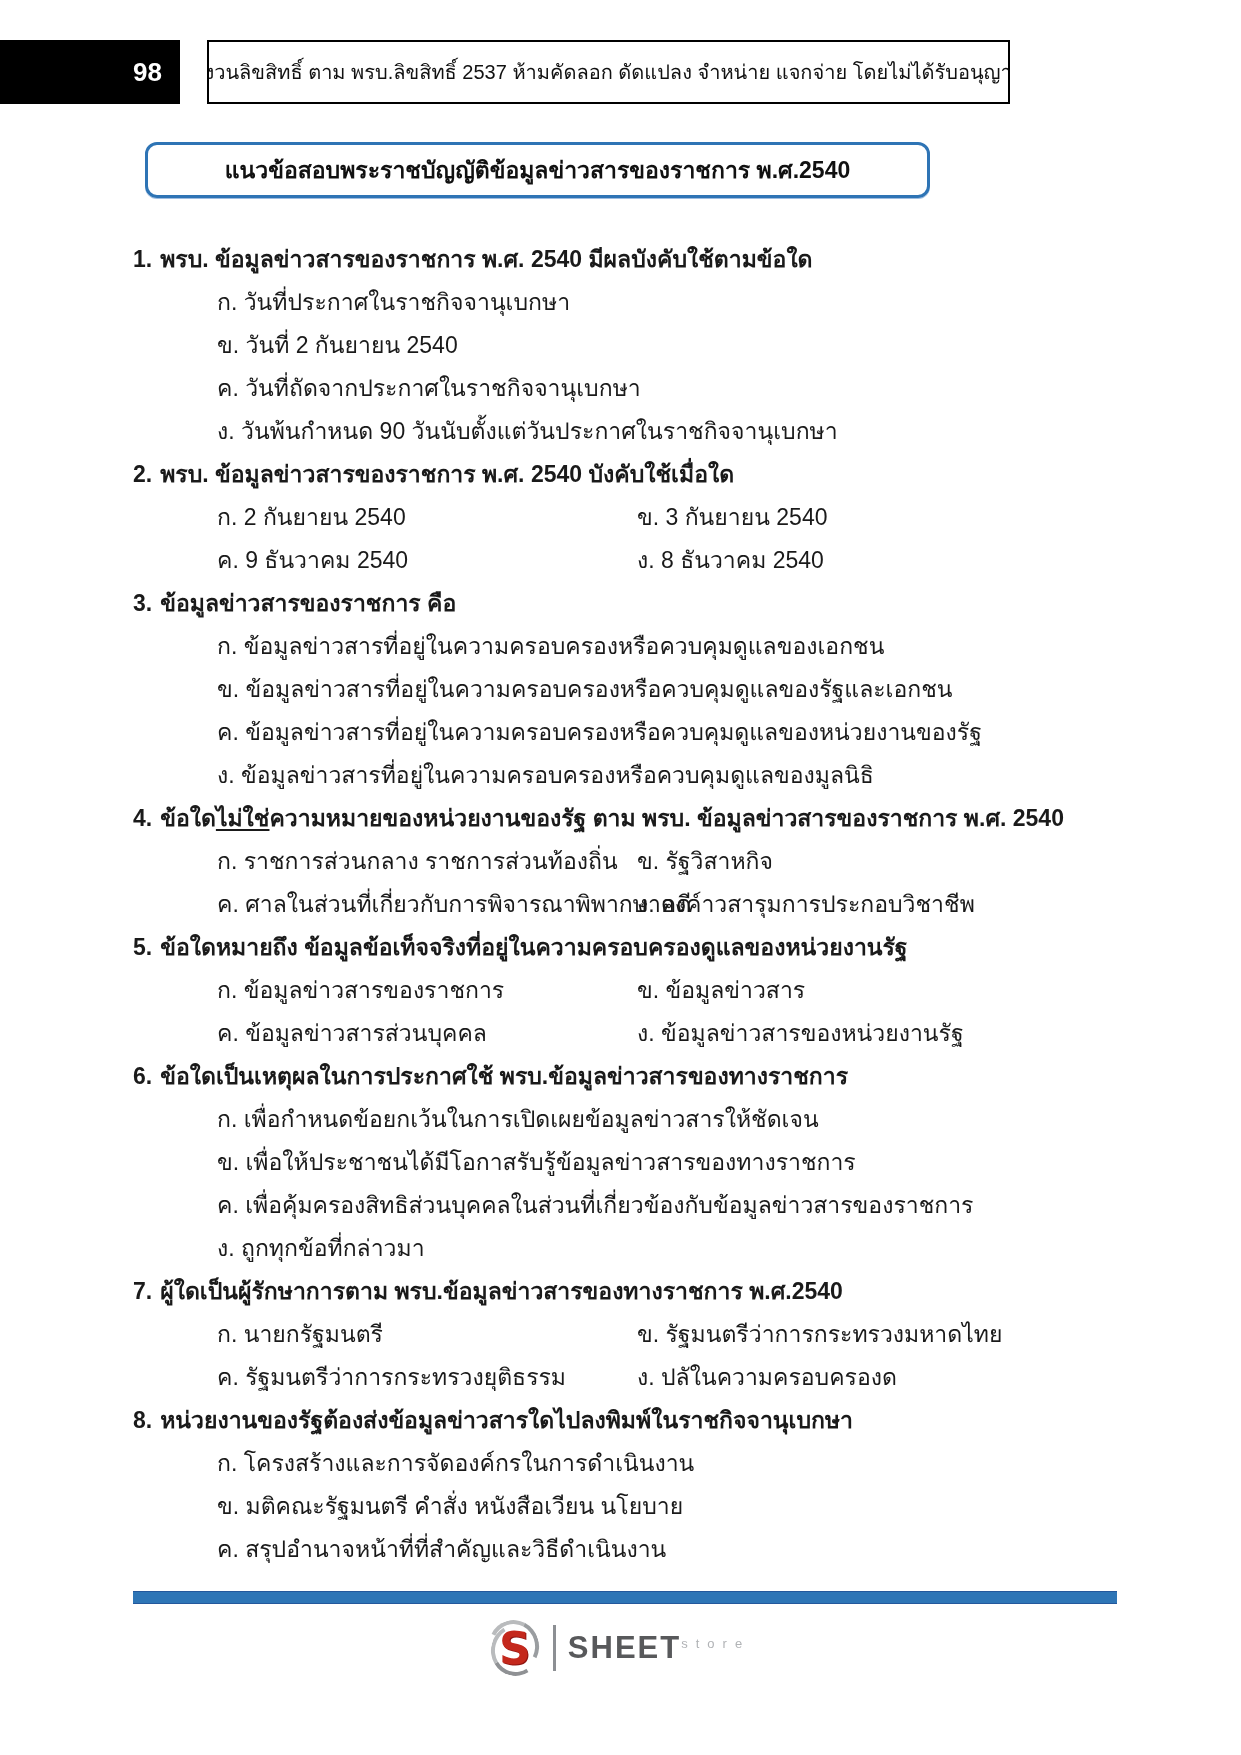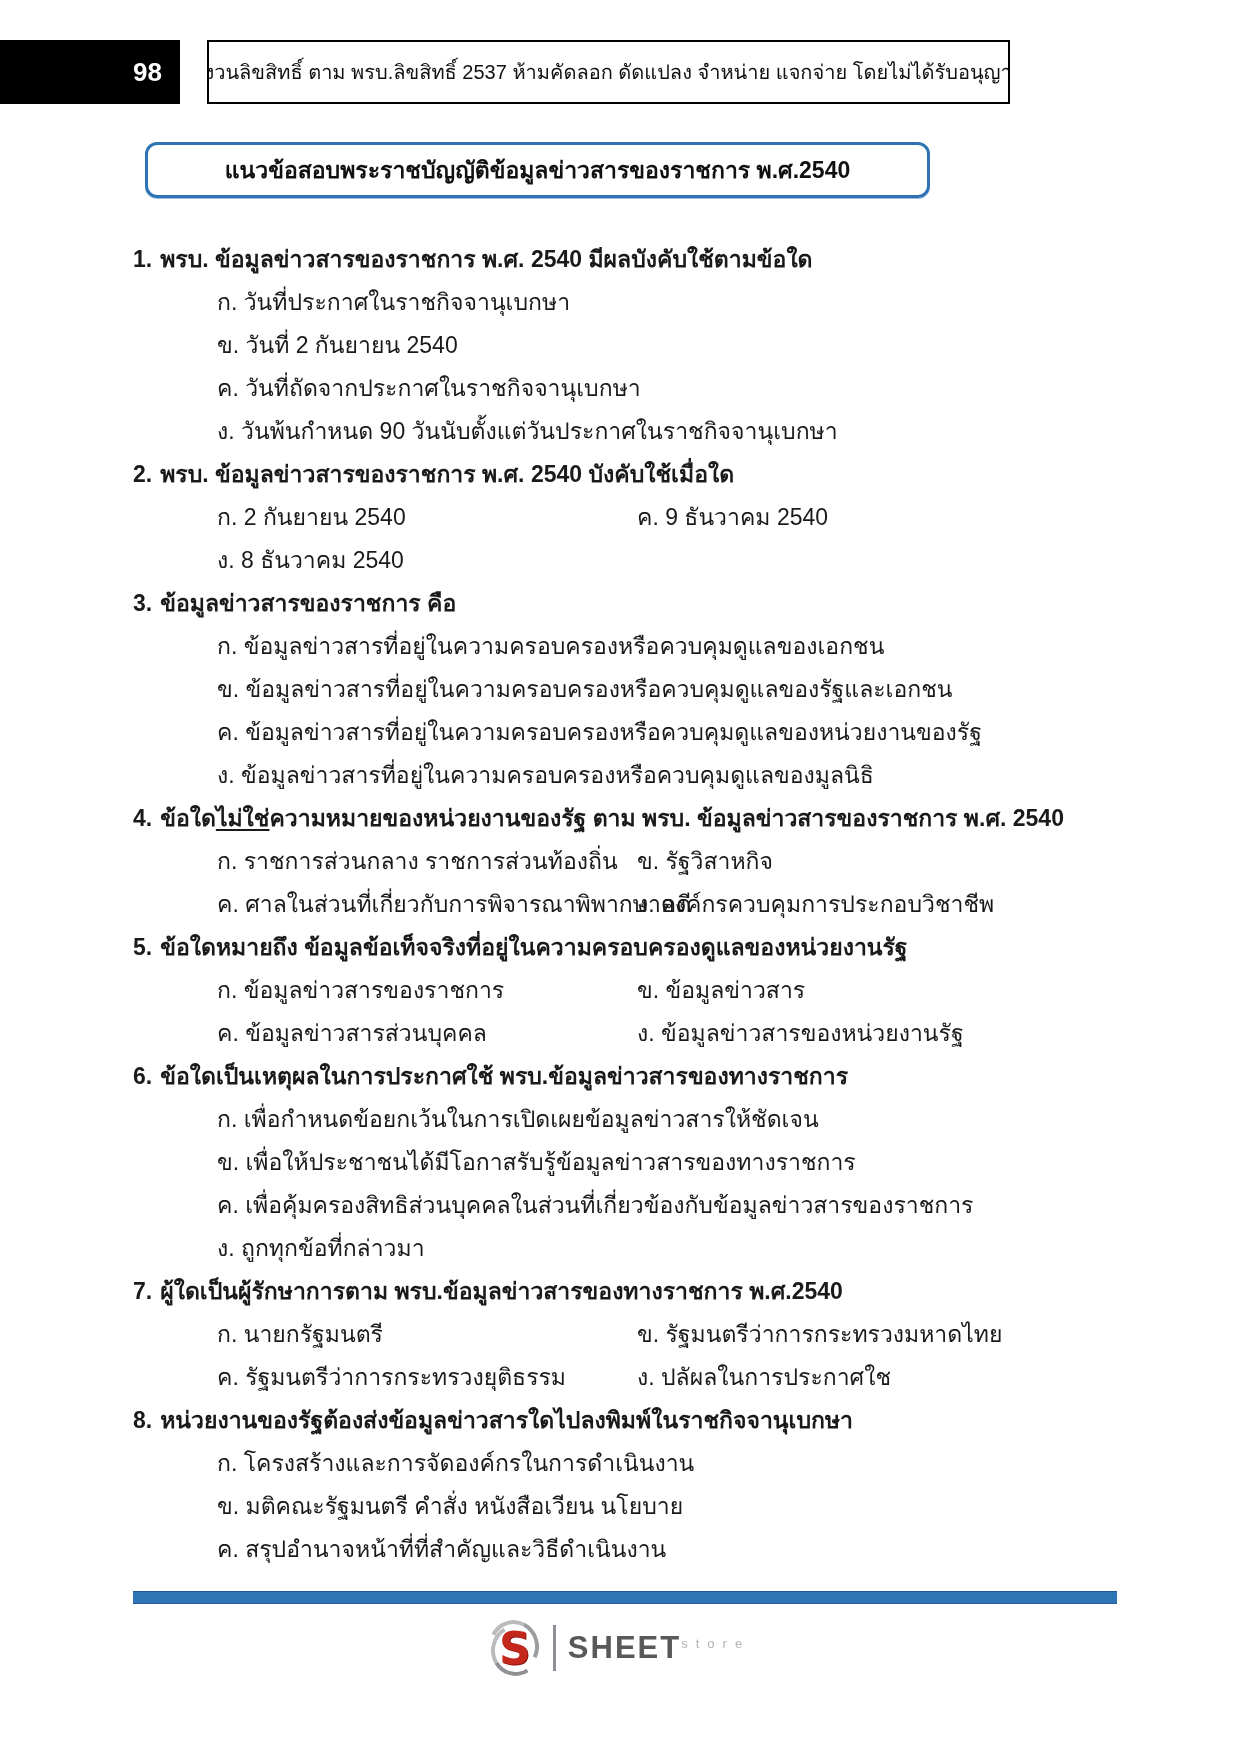--- a/index.html
+++ b/index.html
@@ -101,20 +101,21 @@
           <div class="option">ง. วันพ้นกำหนด 90 วันนับตั้งแต่วันประกาศในราชกิจจานุเบกษา</div>
         </div>
     </div>
 
     <div class="q-block">
       <div class="q-heading">
         <span class="q-num">2.</span><span class="q-text">พรบ. ข้อมูลข่าวสารของราชการ พ.ศ. 2540 บังคับใช้เมื่อใด</span>
       </div>
       <div class="q-options two-column">
           <div class="option">ก. 2 กันยายน 2540</div>
+          <div class="option">ข. 3 กันยายน 2540</div>
           <div class="option">ค. 9 ธันวาคม 2540</div>
           <div class="option">ง. 8 ธันวาคม 2540</div>
         </div>
     </div>
 
     <div class="q-block">
       <div class="q-heading">
         <span class="q-num">3.</span><span class="q-text">ข้อมูลข่าวสารของราชการ คือ</span>
       </div>
       <div class="q-options stacked">
@@ -126,21 +127,21 @@
     </div>
 
     <div class="q-block">
       <div class="q-heading">
         <span class="q-num">4.</span><span class="q-text"><span>ข้อใด</span><span class="u">ไม่ใช่</span><span>ความหมายของหน่วยงานของรัฐ ตาม พรบ. ข้อมูลข่าวสารของราชการ พ.ศ. 2540</span></span>
       </div>
       <div class="q-options two-column">
           <div class="option">ก. ราชการส่วนกลาง  ราชการส่วนท้องถิ่น</div>
           <div class="option">ข. รัฐวิสาหกิจ</div>
           <div class="option">ค. ศาลในส่วนที่เกี่ยวกับการพิจารณาพิพากษาคดี</div>
-          <div class="option">ง. องค์กรควบคุมการประกอบวิชาชีพ</div>
+          <div class="option">ง. องค์าวสารุมการประกอบวิชาชีพ</div>
         </div>
     </div>
 
     <div class="q-block">
       <div class="q-heading">
         <span class="q-num">5.</span><span class="q-text">ข้อใดหมายถึง ข้อมูลข้อเท็จจริงที่อยู่ในความครอบครองดูแลของหน่วยงานรัฐ</span>
       </div>
       <div class="q-options two-column">
           <div class="option">ก. ข้อมูลข่าวสารของราชการ</div>
           <div class="option">ข. ข้อมูลข่าวสาร</div>
@@ -162,21 +163,21 @@
     </div>
 
     <div class="q-block">
       <div class="q-heading">
         <span class="q-num">7.</span><span class="q-text">ผู้ใดเป็นผู้รักษาการตาม พรบ.ข้อมูลข่าวสารของทางราชการ พ.ศ.2540</span>
       </div>
       <div class="q-options two-column">
           <div class="option">ก. นายกรัฐมนตรี</div>
           <div class="option">ข. รัฐมนตรีว่าการกระทรวงมหาดไทย</div>
           <div class="option">ค. รัฐมนตรีว่าการกระทรวงยุติธรรม</div>
-          <div class="option">ง. ปลัผลในการประกาศใช</div>
+          <div class="option">ง. ปลัในความครอบครองด</div>
         </div>
     </div>
 
     <div class="q-block">
       <div class="q-heading">
         <span class="q-num">8.</span><span class="q-text">หน่วยงานของรัฐต้องส่งข้อมูลข่าวสารใดไปลงพิมพ์ในราชกิจจานุเบกษา</span>
       </div>
       <div class="q-options stacked">
           <div class="option">ก. โครงสร้างและการจัดองค์กรในการดำเนินงาน</div>
           <div class="option">ข. มติคณะรัฐมนตรี คำสั่ง หนังสือเวียน นโยบาย</div>

